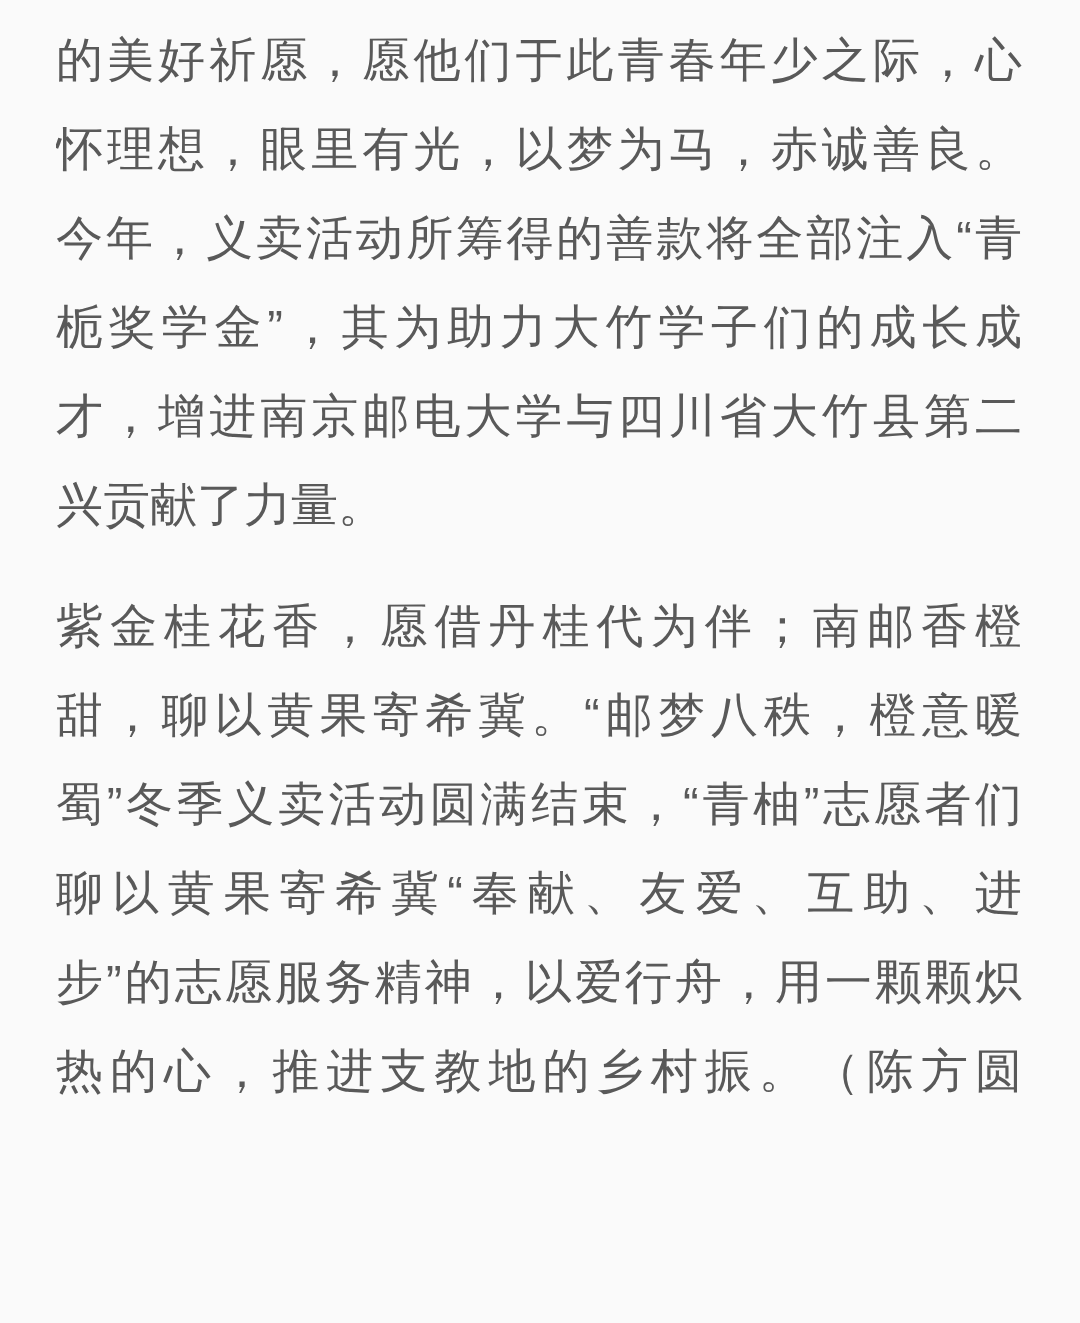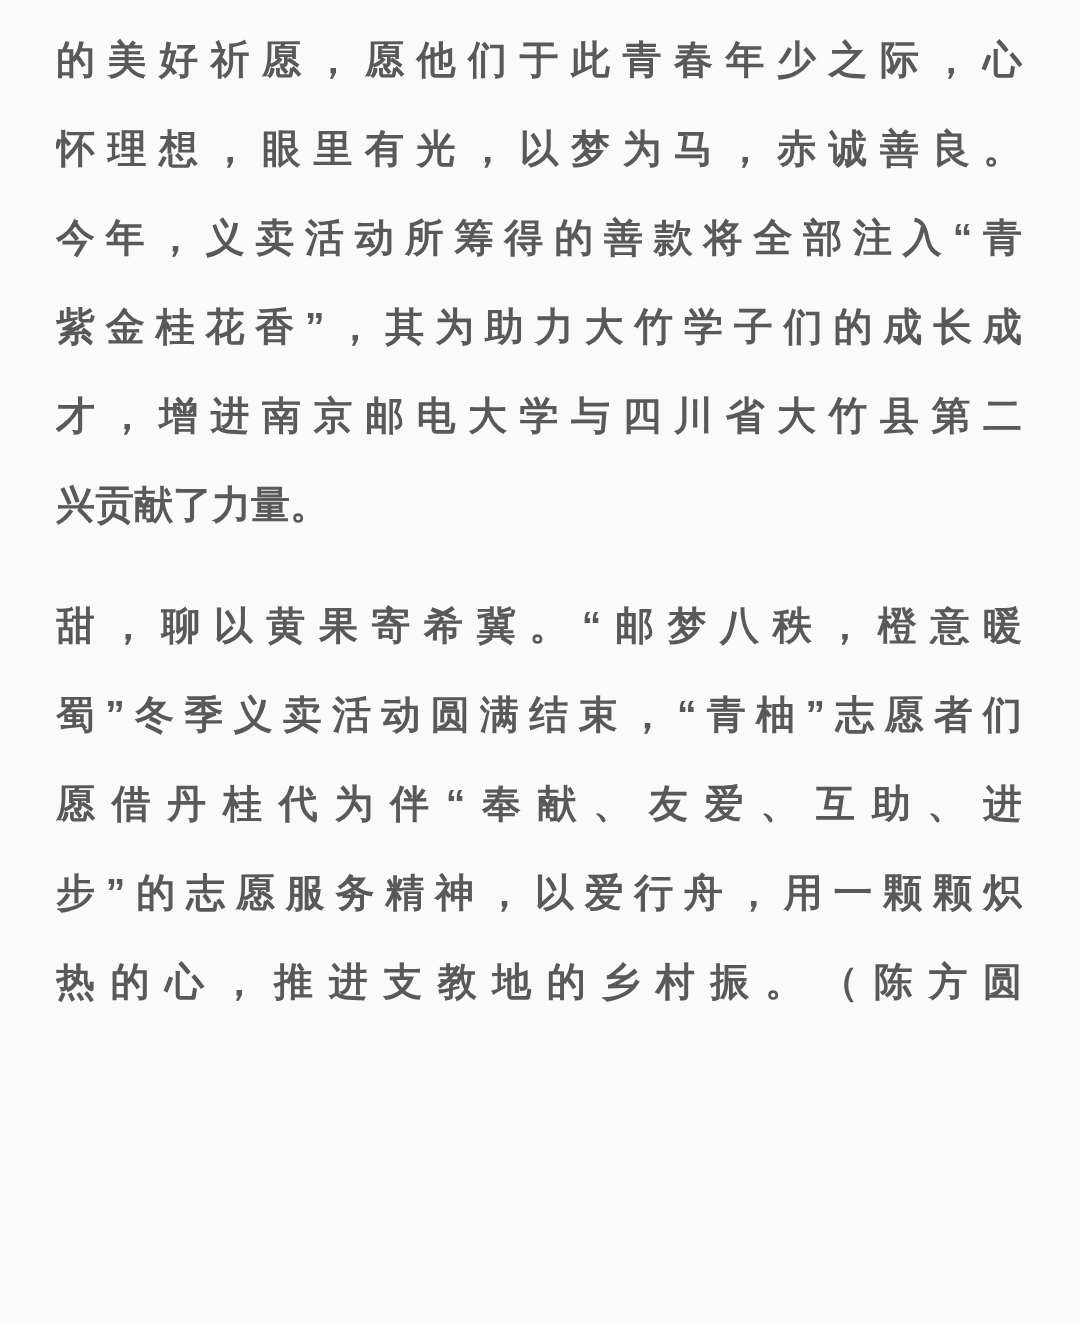--- a/index.html
+++ b/index.html
@@ -23,51 +23,52 @@
     height: 1323px;
     padding: 15px 58px 0 56px;
   }
   .paragraph {
     margin: 0;
   }
   .paragraph + .paragraph {
     margin-top: 32px;
   }
   .line {
-    font-size: 39px;
+    font-size: 47px;
     line-height: 89px;
     height: 89px;
     color: var(--fg);
     text-align: justify;
     text-align-last: justify;
     text-justify: inter-character;
     letter-spacing: 0;
     overflow: hidden;
-    font-weight: 700;
+    font-weight: 400;
   }
   .line.line-last {
     text-align: center;
     text-align-last: left;
   }
 </style>
 </head>
 <body>
 
 <div class="page">
 
   <div class="paragraph">
     <div class="line">的美好祈愿，愿他们于此青春年少之际，心</div>
     <div class="line">怀理想，眼里有光，以梦为马，赤诚善良。</div>
     <div class="line">今年，义卖活动所筹得的善款将全部注入“青</div>
-    <div class="line">紫金桂花香”，其为助力大竹学子们的成长成</div>
+    <div class="line">栀奖学金”，其为助力大竹学子们的成长成</div>
     <div class="line">才，增进南京邮电大学与四川省大竹县第二</div>
     <div class="line line-last">兴贡献了力量。</div>
   </div>
 
   <div class="paragraph">
+    <div class="line">紫金桂花香，愿借丹桂代为伴；南邮香橙</div>
     <div class="line">甜，聊以黄果寄希冀。“邮梦八秩，橙意暖</div>
     <div class="line">蜀”冬季义卖活动圆满结束，“青柚”志愿者们</div>
-    <div class="line">愿借丹桂代为伴“奉献、友爱、互助、进</div>
+    <div class="line">聊以黄果寄希冀“奉献、友爱、互助、进</div>
     <div class="line">步”的志愿服务精神，以爱行舟，用一颗颗炽</div>
     <div class="line">热的心，推进支教地的乡村振。（陈方圆</div>
   </div>
 
 </div>
 
 </body></html>

